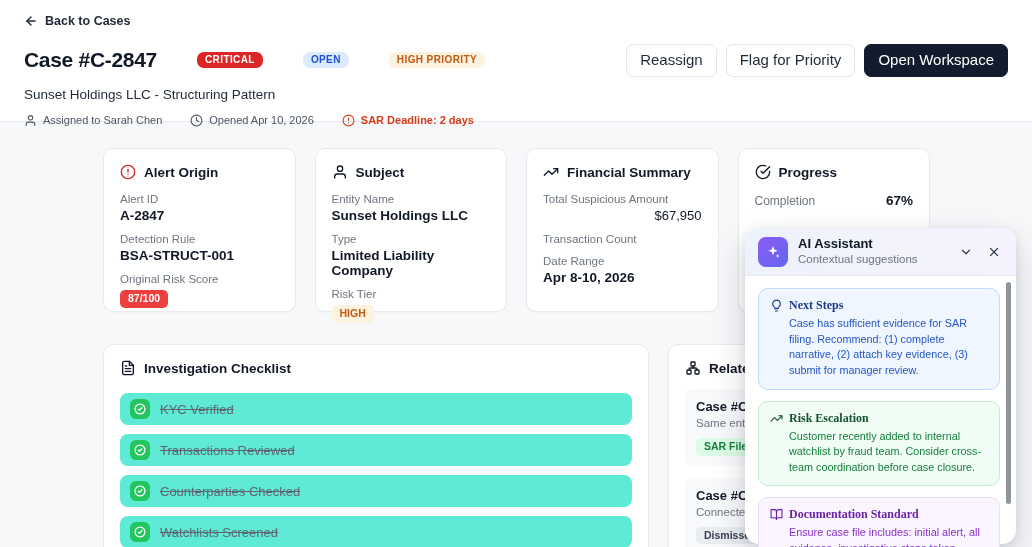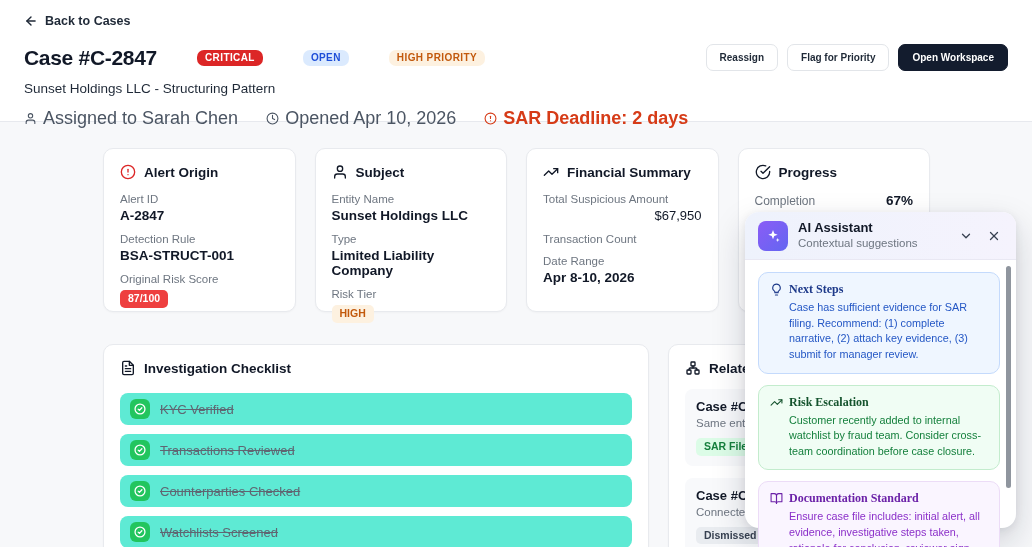--- a/index.html
+++ b/index.html
@@ -13,25 +13,25 @@
   
   .page-header { background:#fff; border-bottom:1px solid #e7e9ee; padding:14px 24px 16px; height:122px; }
   .back-link { display:inline-flex; align-items:center; gap:7px; font-size:12.5px; font-weight:700; color:#1f2937; text-decoration:none; cursor:pointer; }
   .title-row { display:flex; align-items:center; gap:28px; margin-top:12px; }
   .page-title { font-size:21px; font-weight:700; letter-spacing:-.3px; }
   .badge { font-size:10px; font-weight:700; letter-spacing:.4px; padding:3px 8px; border-radius:7px; line-height:1;margin-left:12px; }
   .badge.critical { background:#dc2626; color:#fff; }
   .badge.open { background:#dbeafe; color:#1d4ed8; }
   .badge.warm { background:#fdf1e0; color:#c2590c; }
   .header-actions { margin-left:auto; display:flex; gap:9px; }
-  .btn { font-family:inherit; font-size:10px; font-weight:700; padding:7px 13px; border-radius:7px; cursor:pointer; line-height:1.1; }
+  .btn { font-family:inherit; font-size:15px; font-weight:400; padding:7px 13px; border-radius:7px; cursor:pointer; line-height:1.1; }
   .btn.secondary { background:#fff; border:1px solid #e2e5e9; color:#1f2937; }
   .btn.primary { background:#131c2e; border:1px solid #131c2e; color:#fff; }
   .subtitle { margin-top:10px; font-size:13.5px; color:#1f2937; }
-  .meta-row { margin-top:12px; display:flex; align-items:center; gap:28px; font-size:18px; color:#4b5563; }
+  .meta-row { margin-top:12px; display:flex; align-items:center; gap:28px; font-size:11px; color:#4b5563; }
   .meta-item { display:inline-flex; align-items:center; gap:6px; }
   .meta-item.deadline { color:#d63b17; font-weight:600; }
 
   
   .content { padding:26px 0 0 103px; width:932px; }
   .summary-grid { display:grid; grid-template-columns:repeat(4,1fr); gap:19px; width:827px; }
   .card { background:#fff; border:1px solid #e8eaee; border-radius:10px; padding:15px 16px; box-shadow:0 1px 2px rgba(16,24,40,.03); }
   .summary-grid .card { height:164px; }
   .card-title { display:flex; align-items:center; gap:8px; font-size:13.5px; font-weight:700; margin-bottom:13px; }
   .field { margin-bottom:10px; }
@@ -53,21 +53,21 @@
   .check-badge { width:20px; height:20px; border-radius:6px; background:#22c55e; display:flex; align-items:center; justify-content:center; flex:none; }
   .check-label { font-size:13px; color:#5f6672; text-decoration:line-through; }
   .checklist .card-title { margin-bottom:17px; }
 
   .related-row { background:#f8f9fb; border-radius:8px; padding:10px 11px; margin-bottom:12px; cursor:pointer; }
   .related-name { font-size:13px; font-weight:700; white-space:nowrap; }
   .related-desc { font-size:11.5px; color:#6e7681; margin-top:3px; white-space:nowrap; }
   .related-row .pill { margin-top:9px; }
 
   
-  .ai-panel { position:absolute; left:745px; top:212px; width:271px; height:316px; background:#fff;
+  .ai-panel { position:absolute; left:745px; top:228px; width:271px; height:316px; background:#fff;
     border-radius:14px; box-shadow:0 14px 34px rgba(15,23,42,.18), 0 2px 8px rgba(15,23,42,.08); z-index:10; }
   .ai-header { display:flex; align-items:center; gap:10px; padding:9px 13px; height:48px;
     background:linear-gradient(90deg,#eef2fc,#f5f3fd); border-bottom:1px solid #e9e8f3; border-radius:14px 14px 0 0; }
   .ai-logo { width:30px; height:30px; border-radius:8px; background:linear-gradient(135deg,#8b5cf6,#6366f1);
     display:flex; align-items:center; justify-content:center; flex:none; }
   .ai-titles { line-height:1.25; }
   .ai-title { font-size:13px; font-weight:700; }
   .ai-subtitle { font-size:11.5px; color:#6e7681; }
   .ai-header-actions { margin-left:auto; display:flex; align-items:center; gap:10px; color:#374151; }
   .icon-btn { background:none; border:none; padding:2px; cursor:pointer; color:#374151; display:flex; }

